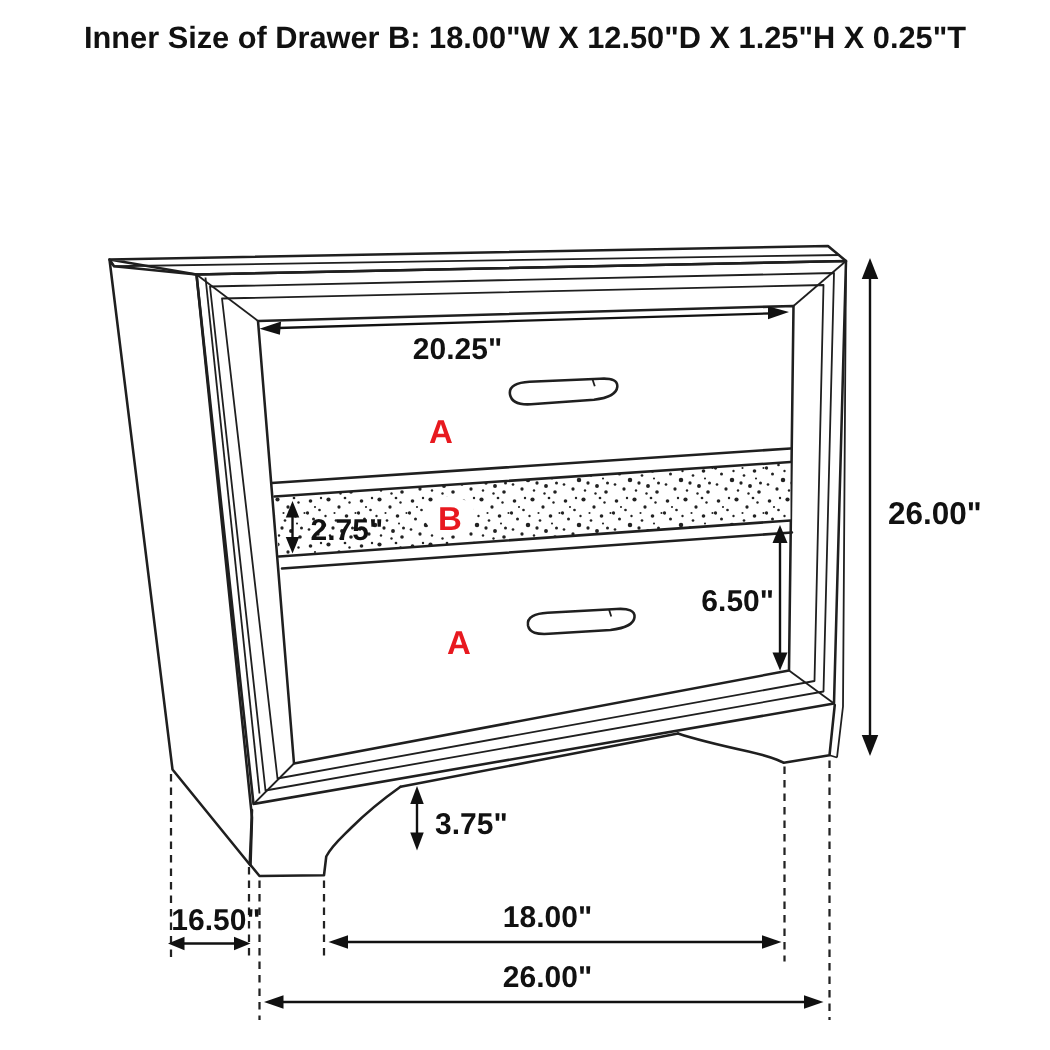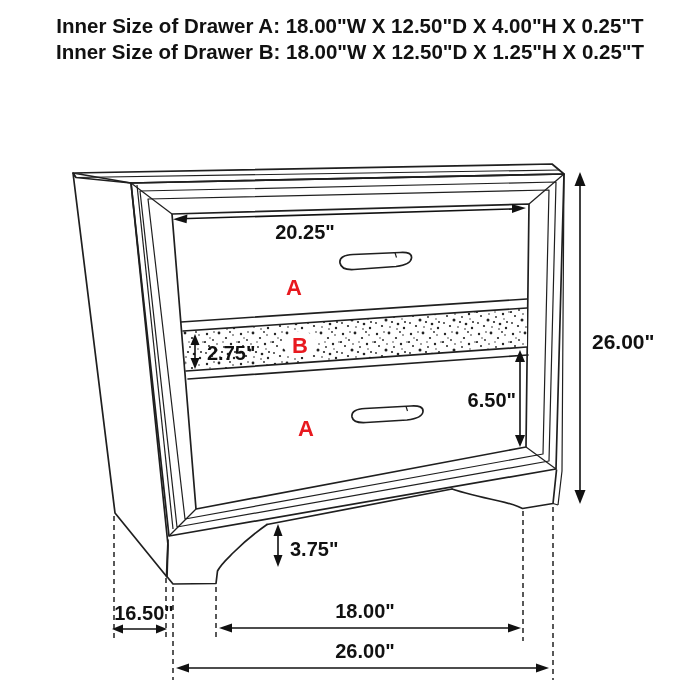--- a/index.html
+++ b/index.html
@@ -14,21 +14,20 @@
   .ln{stroke:#1f1f1f;stroke-width:1.7;fill:none;stroke-linecap:round;stroke-linejoin:round;}
   .ln-thin{stroke:#1f1f1f;stroke-width:1.2;fill:none;stroke-linejoin:round;}
   .dim{stroke:#111;stroke-width:1.6;fill:none;}
   .dash{stroke:#222;stroke-width:1.5;fill:none;stroke-dasharray:5 4;}
   .ah{fill:#111;stroke:none;}
 </style>
 </head>
 <body>
 
 <div class="spec-header">
-  <div>Inner Size of Drawer A: 18.00"W X 12.50"D X 4.00"H X 0.25"T</div>
   <div>Inner Size of Drawer B: 18.00"W X 12.50"D X 1.25"H X 0.25"T</div>
 </div>
 
 <svg class="diagram-svg" width="700" height="700" viewBox="0 0 700 700">
 
   <defs>
     <pattern id="speckles" width="34" height="30" patternUnits="userSpaceOnUse">
       <rect width="34" height="30" fill="#ffffff"></rect>
       <circle cx="3" cy="4" r="1.2" fill="#222"></circle>
         <circle cx="9" cy="10" r="0.9" fill="#222"></circle>

